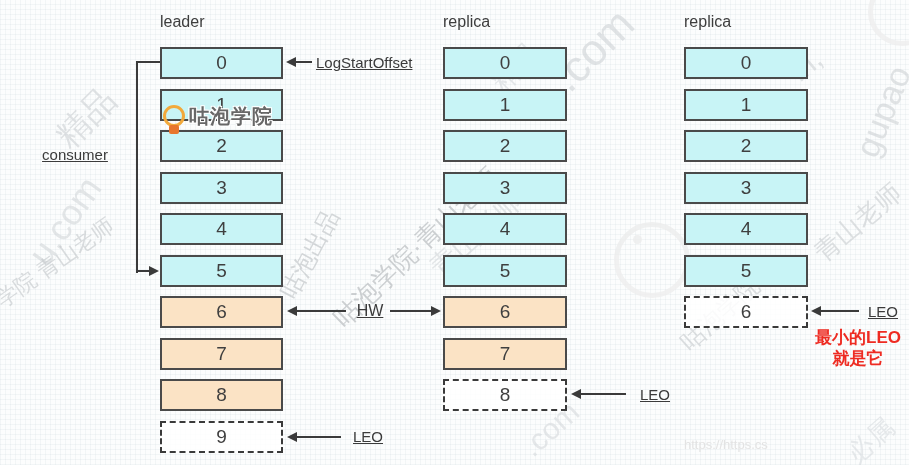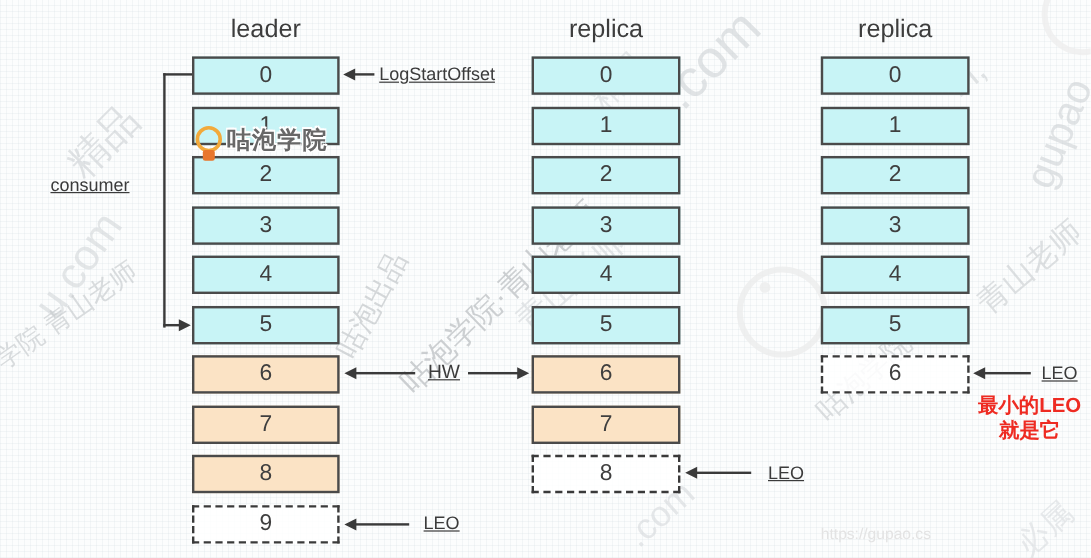--- a/index.html
+++ b/index.html
@@ -4,21 +4,21 @@
 <style>
   html,body{margin:0;padding:0;}
   body{font-family:"Liberation Sans","DejaVu Sans",sans-serif;}
   #stage{
     position:relative;width:909px;height:465px;overflow:hidden;
     background-color:#fcfdfd;
     background-image:
       repeating-linear-gradient(0deg, rgba(190,205,212,.16) 0 1px, transparent 1px 5px),
       repeating-linear-gradient(90deg, rgba(190,205,212,.16) 0 1px, transparent 1px 5px);
   }
-  .col-title{position:absolute;text-align:center;font-size:21px;color:#3d3d3d;}
+  .col-title{position:absolute;font-size:16px;color:#3d3d3d;}
   .box{position:absolute;box-sizing:border-box;height:32px;display:flex;align-items:center;justify-content:center;
        font-size:19px;color:#3f3f3f;background:#fff;}
   .box.consumable{background:var(--consumable);border:2px solid var(--box-border);}
   .box.unconsumable{background:var(--unconsumable);border:2px solid var(--box-border);}
   .box.next-offset{background:rgba(255,255,255,.85);border:2px dashed var(--dashed-border);}
   .hline,.vline{position:absolute;background:#3a3a3a;}
   .hline{height:2px;} .vline{width:2px;}
   .ah-left{position:absolute;width:0;height:0;border-top:5px solid transparent;border-bottom:5px solid transparent;border-right:10px solid #3a3a3a;}
   .ah-right{position:absolute;width:0;height:0;border-top:5px solid transparent;border-bottom:5px solid transparent;border-left:10px solid #3a3a3a;}
   .lbl{position:absolute;color:#3b3b3b;font-size:15px;white-space:nowrap;text-decoration:underline;}
@@ -126,14 +126,14 @@
 
   <span class="ah-left" style="left:811px;top:306px;"></span>
   <span class="hline" style="left:820px;top:310px;width:39px;"></span>
   <span class="lbl" style="left:868px;top:303px;">LEO</span>
 
   <div class="red-callout">
     <div>最小的LEO</div>
     <div>就是它</div>
   </div>
 
-  <span class="footer-url">https://gupao.cs</span>
+  <span class="footer-url">https://https.cs</span>
 </div>
 
 </body></html>

